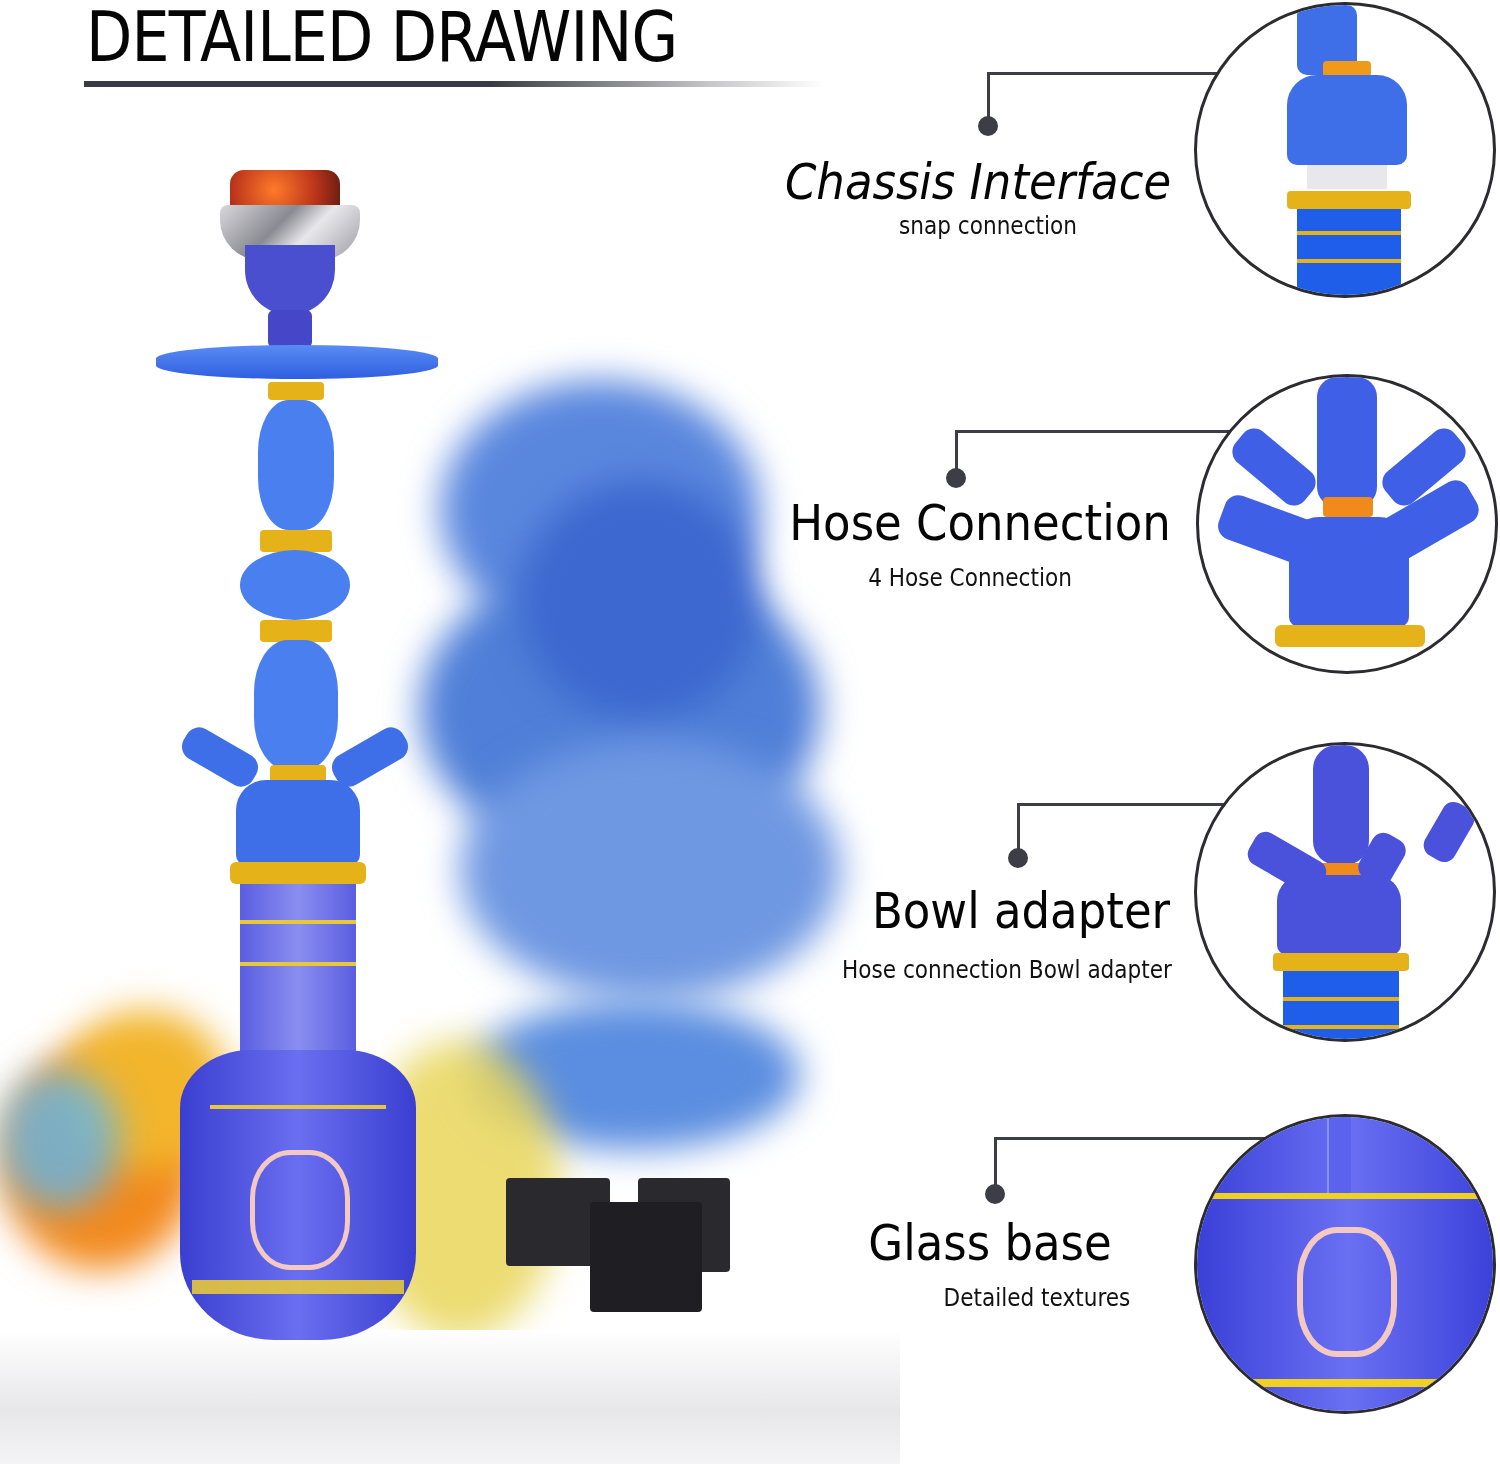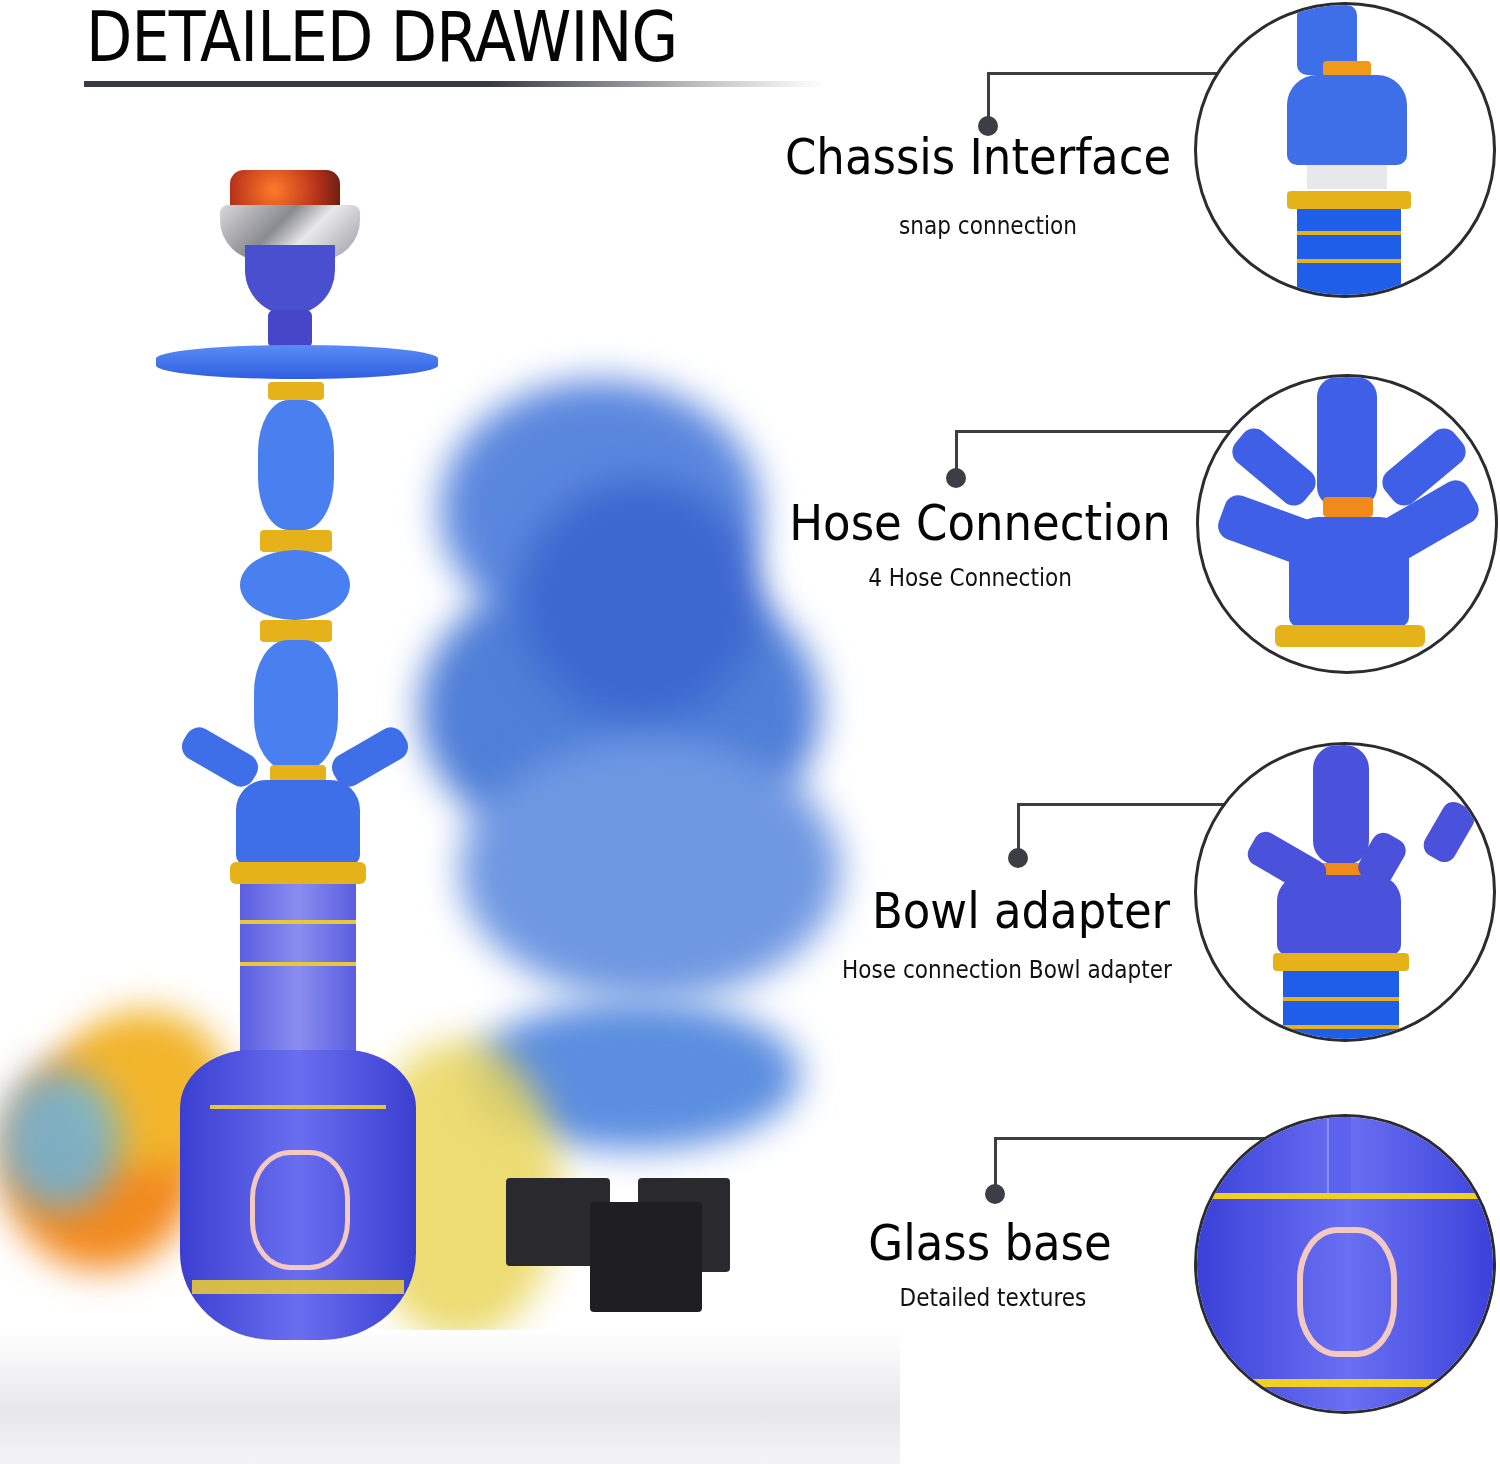--- a/index.html
+++ b/index.html
@@ -109,21 +109,21 @@
 <div class="abs circle" style="left:1194px;top:2px;width:302px;height:296px;">
   <div class="abs" style="left:100px;top:0;width:60px;height:70px;background:#3f6fe8;border-radius:10px;"></div>
   <div class="abs" style="left:126px;top:56px;width:48px;height:16px;background:#f09a1a;border-radius:4px;"></div>
   <div class="abs" style="left:90px;top:70px;width:120px;height:90px;background:#3f6fe8;border-radius:30px 30px 10px 10px;"></div>
   <div class="abs" style="left:110px;top:160px;width:80px;height:24px;background:#e8e8ec;"></div>
   <div class="abs" style="left:90px;top:186px;width:124px;height:18px;background:#e6b21a;border-radius:4px;"></div>
   <div class="abs" style="left:100px;top:204px;width:104px;height:100px;background:#1f5ee8;"></div>
   <div class="abs" style="left:100px;top:226px;width:104px;height:4px;background:#e6b21a;"></div>
   <div class="abs" style="left:100px;top:254px;width:104px;height:4px;background:#e6b21a;"></div>
 </div>
-<div class="abs" style="left:760px;top:128px;width:436px;">
+<div class="abs" style="left:760px;top:153px;width:436px;font-style:italic;">
   <div class="callout-title">Chassis Interface</div>
 </div>
 <div class="abs" style="left:760px;top:212px;width:456px;">
   <div class="callout-sub">snap connection</div>
 </div>
 
 <div class="abs leader" style="left:955px;top:430px;width:3px;height:44px;"></div>
 <div class="abs leader" style="left:955px;top:430px;width:320px;height:3px;"></div>
 <div class="abs leader" style="left:1272px;top:430px;width:3px;height:44px;"></div>
 <div class="abs dot" style="left:946px;top:468px;"></div>
@@ -177,15 +177,15 @@
 <div class="abs circle" style="left:1194px;top:1114px;width:302px;height:300px;">
   <div class="abs" style="left:0;top:0;width:302px;height:300px;background:linear-gradient(to right,#3a40d8,#6a70f2 50%,#3a40d8);"></div>
   <div class="abs" style="left:130px;top:0;width:22px;height:80px;background:#5a62ee;border-left:2px solid #8a90f8;"></div>
   <div class="abs" style="left:0;top:76px;width:302px;height:6px;background:#f0d020;"></div>
   <div class="abs" style="left:0;top:262px;width:302px;height:8px;background:#f0d020;"></div>
   <div class="abs" style="left:100px;top:110px;width:100px;height:130px;border-radius:40%;border:6px solid #f3c9c2;box-sizing:border-box;"></div>
 </div>
 <div class="abs" style="left:800px;top:1214px;width:380px;">
   <div class="callout-title">Glass base</div>
 </div>
-<div class="abs" style="left:800px;top:1284px;width:386px;">
+<div class="abs" style="left:844px;top:1284px;width:386px;">
   <div class="callout-sub">Detailed textures</div>
 </div>
 
 </body></html>

